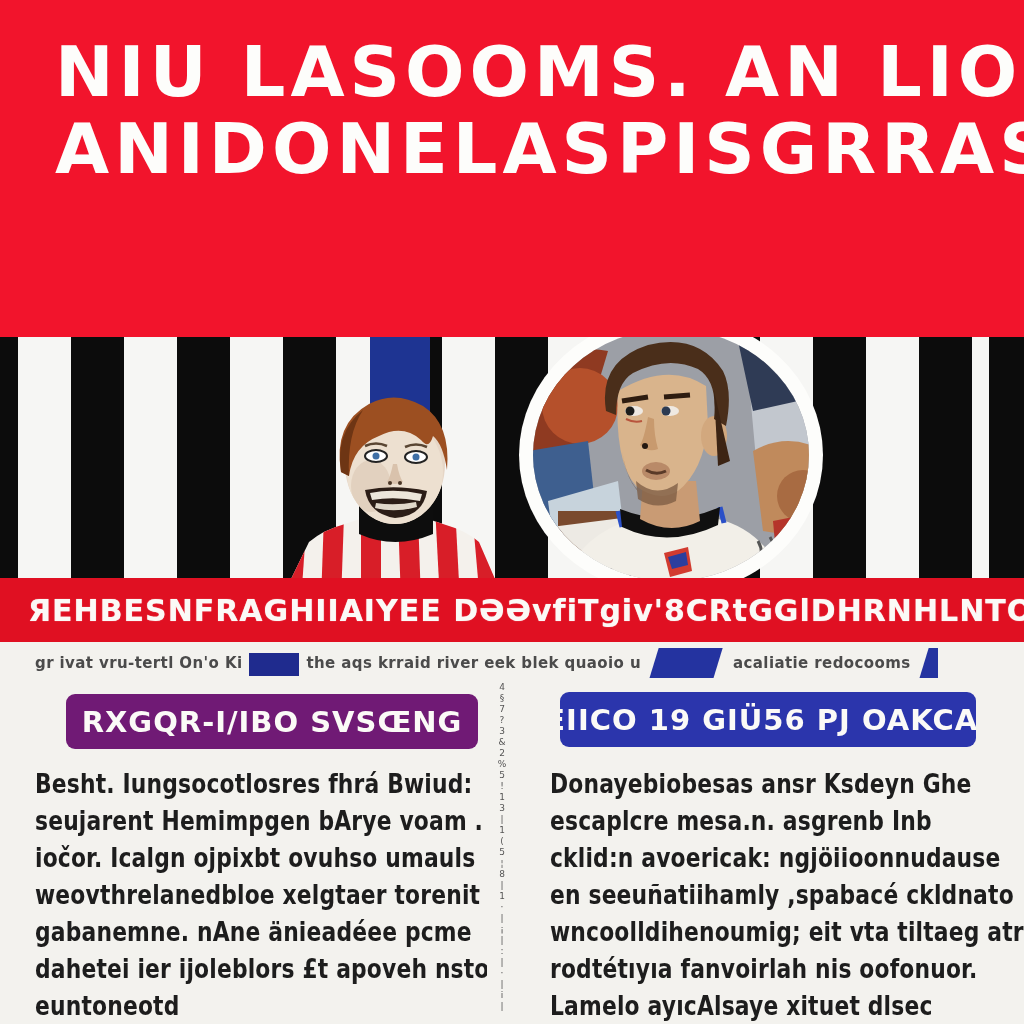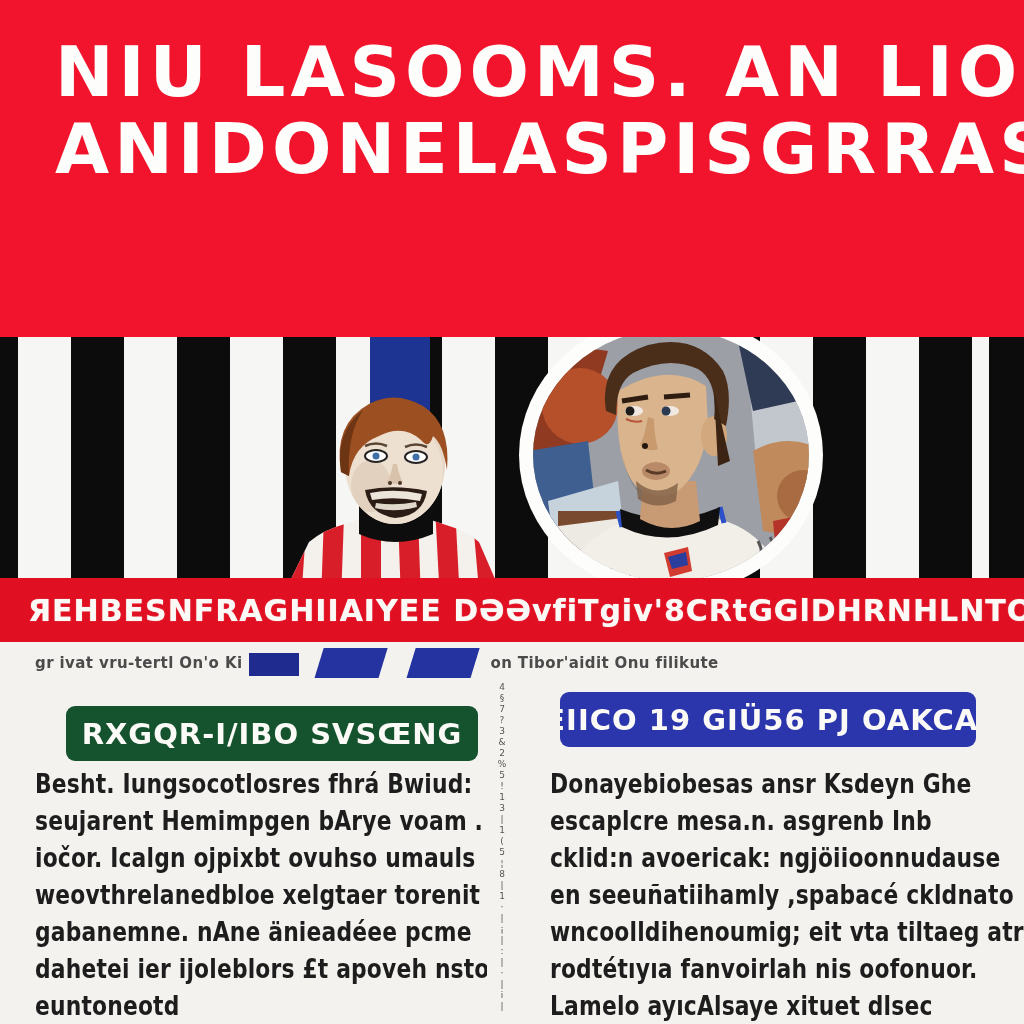--- a/index.html
+++ b/index.html
@@ -55,21 +55,21 @@
   }
   .wedge{
     flex:none;display:inline-block;width:64px;height:30px;background:#2433A0;
     transform:skewX(-17deg);margin:-6px 14px 0 14px;
   }
   .section-box{
     position:absolute;height:55px;border-radius:9px;color:#FBFAF7;
     display:flex;align-items:center;justify-content:center;overflow:hidden;
     font-weight:bold;font-size:29px;letter-spacing:1px;white-space:nowrap;
   }
-  .box-red{left:66px;top:64px;width:412px;background:#14532d;}
+  .box-red{left:66px;top:52px;width:412px;background:#701a75;}
   .box-blue{left:560px;top:50px;width:416px;background:#2B35AC;}
   .columns{position:absolute;left:0;top:124px;width:1024px;height:258px;overflow:hidden;}
   .col{position:absolute;top:0;overflow:hidden;height:258px;}
   .col-left{left:35px;width:452px;}
   .col-right{left:550px;width:488px;}
   .col-inner{
     transform:scaleX(.84);transform-origin:0 0;width:120%;
     font-size:26px;font-weight:700;line-height:37px;color:#1D1D1D;
     letter-spacing:.2px;white-space:nowrap;
   }
@@ -208,21 +208,23 @@
 
   <div class="ticker">
     <div class="ticker-text">ЯEHBESNFRAGHIIAIYEE DƏƏvfiTgiv'8CRtGGlDHRNHLNTOVKEO GIC6ARS</div>
   </div>
 
   <main class="content">
 
     <div class="byline-strip">
       <span>gr ivat vru-tertl On'o Ki</span>
       <span class="inline-blue-box"></span>
+      <span>the aqs krraid river eek blek quaoio u</span>
       <span class="wedge"></span>
+      <span>acaliatie redocooms</span>
       <span class="wedge"></span>
       <span>on Tibor'aidit Onu filikute</span>
     </div>
 
     <div class="section-box box-red">
       <span>RXGQR-I/IBO SVSŒNG</span>
     </div>
     <div class="section-box box-blue">
       <span>EIICO 19 GIÜ56 PJ OAKCA.</span>
     </div>

